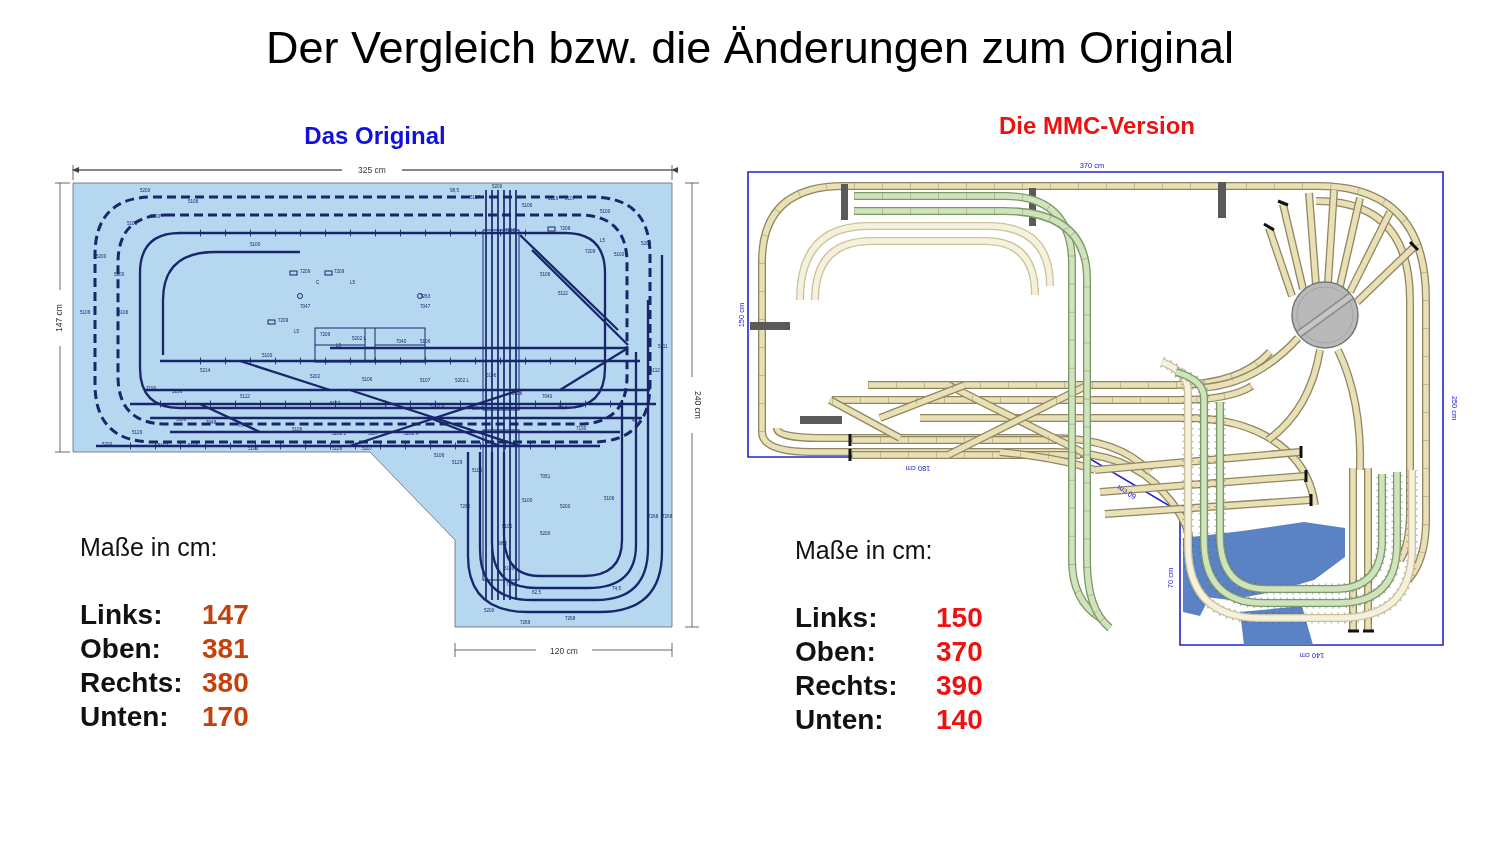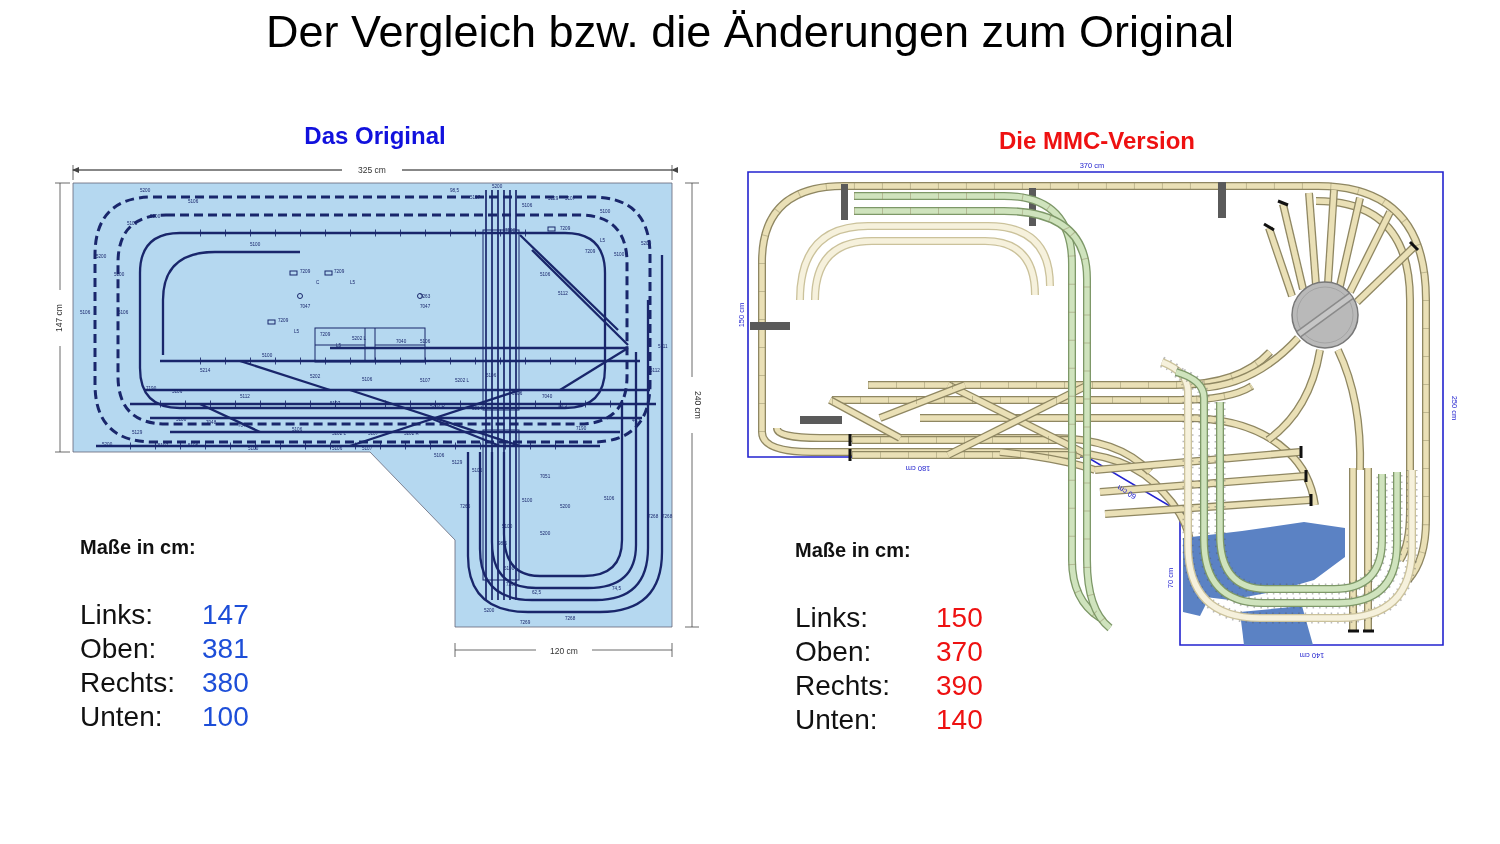--- a/index.html
+++ b/index.html
@@ -1,31 +1,31 @@
 <!DOCTYPE html>
 <html><head>
 <meta charset="utf-8">
 <style>
   html,body{margin:0;padding:0;background:#fff;}
   .page{position:relative;width:1500px;height:844px;background:#ffffff;overflow:hidden;
         font-family:"Liberation Sans",sans-serif;}
-  .main-title{position:absolute;top:6px;left:0;width:1500px;text-align:center;
+  .main-title{position:absolute;top:22px;left:0;width:1500px;text-align:center;
         font-size:45px;font-weight:400;color:#000;letter-spacing:0px;}
   .subtitle{position:absolute;width:340px;text-align:center;font-size:24px;font-weight:700;}
   .subtitle.orig{left:205px;top:122px;color:#1111dd;}
-  .subtitle.mmc{left:927px;top:127px;color:#ee1111;}
+  .subtitle.mmc{left:927px;top:112px;color:#ee1111;}
   .measure{position:absolute;color:#111;}
   .measure.orig{left:80px;top:532px;}
   .measure.mmc{left:795px;top:535px;}
-  .m-head{font-size:20px;line-height:30px;font-weight:700;}
+  .m-head{font-size:25px;line-height:30px;font-weight:400;}
   .m-rows{margin-top:36px;}
-  .m-row{display:flex;font-size:28px;line-height:34px;}
+  .m-row{display:flex;font-size:28px;line-height:34px;font-weight:bold;}
   .measure.orig .m-label{width:122px;}
   .measure.mmc .m-label{width:126px;}
-  .measure.orig .m-val{color:#1d4ed8;}
+  .measure.orig .m-val{color:#c2410c;}
   .measure.mmc .m-val{color:#ee1111;margin-left:15px;}
   svg{position:absolute;left:0;top:0;}
   
   .board{fill:#b5d8f0;stroke:#667;stroke-width:0.8;}
   .trk{stroke:#19266b;fill:none;stroke-width:2.3;}
   .trk.thin{stroke-width:1.7;}
   .trk.dash{stroke-dasharray:9 5;stroke-width:3;}
   .tick{stroke:#19266b;fill:none;stroke-width:7;stroke-dasharray:1 24;opacity:.85;}
   .sym{stroke:#19266b;fill:none;stroke-width:1;}
   .dim{stroke:#444;stroke-width:0.8;}
@@ -427,21 +427,21 @@
       <div class="m-row">
         <span class="m-label">Oben:</span>
         <span class="m-val">381</span>
       </div>
       <div class="m-row">
         <span class="m-label">Rechts:</span>
         <span class="m-val">380</span>
       </div>
       <div class="m-row">
         <span class="m-label">Unten:</span>
-        <span class="m-val">100</span>
+        <span class="m-val">170</span>
       </div>
     </div>
   </div>
 
   <div class="measure mmc">
     <div class="m-head">Maße in cm:</div>
     <div class="m-rows">
       <div class="m-row">
         <span class="m-label">Links:</span>
         <span class="m-val">150</span>

